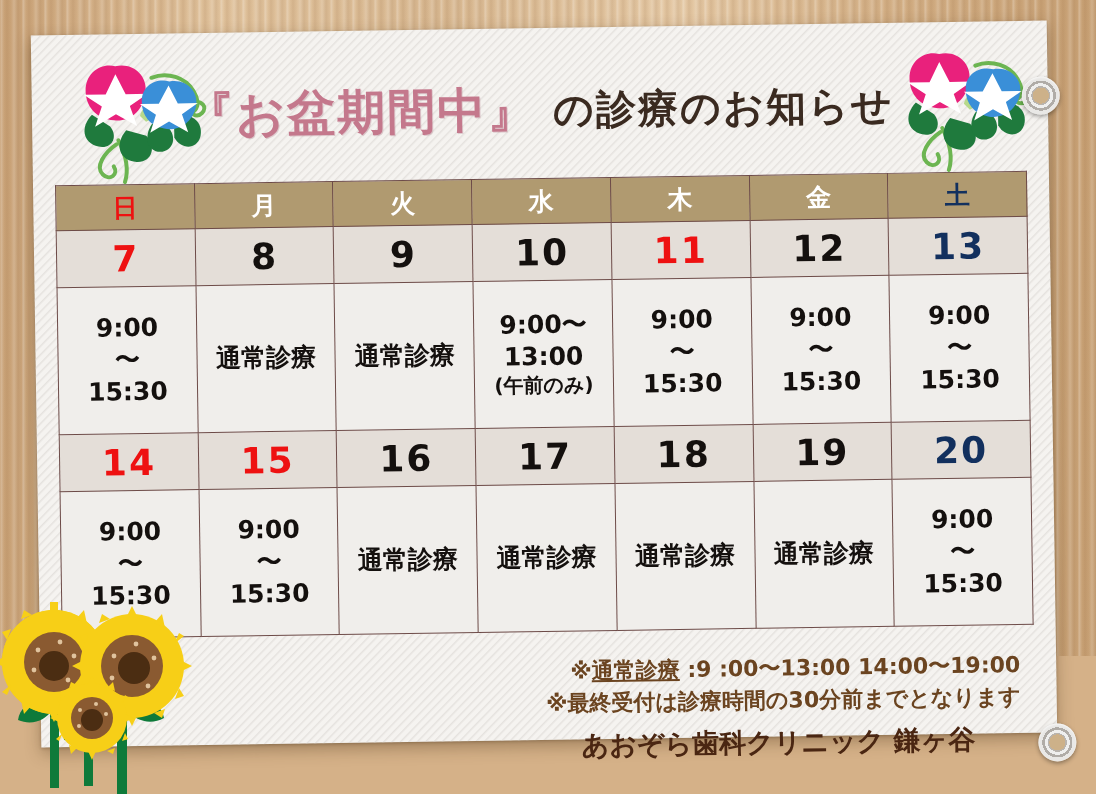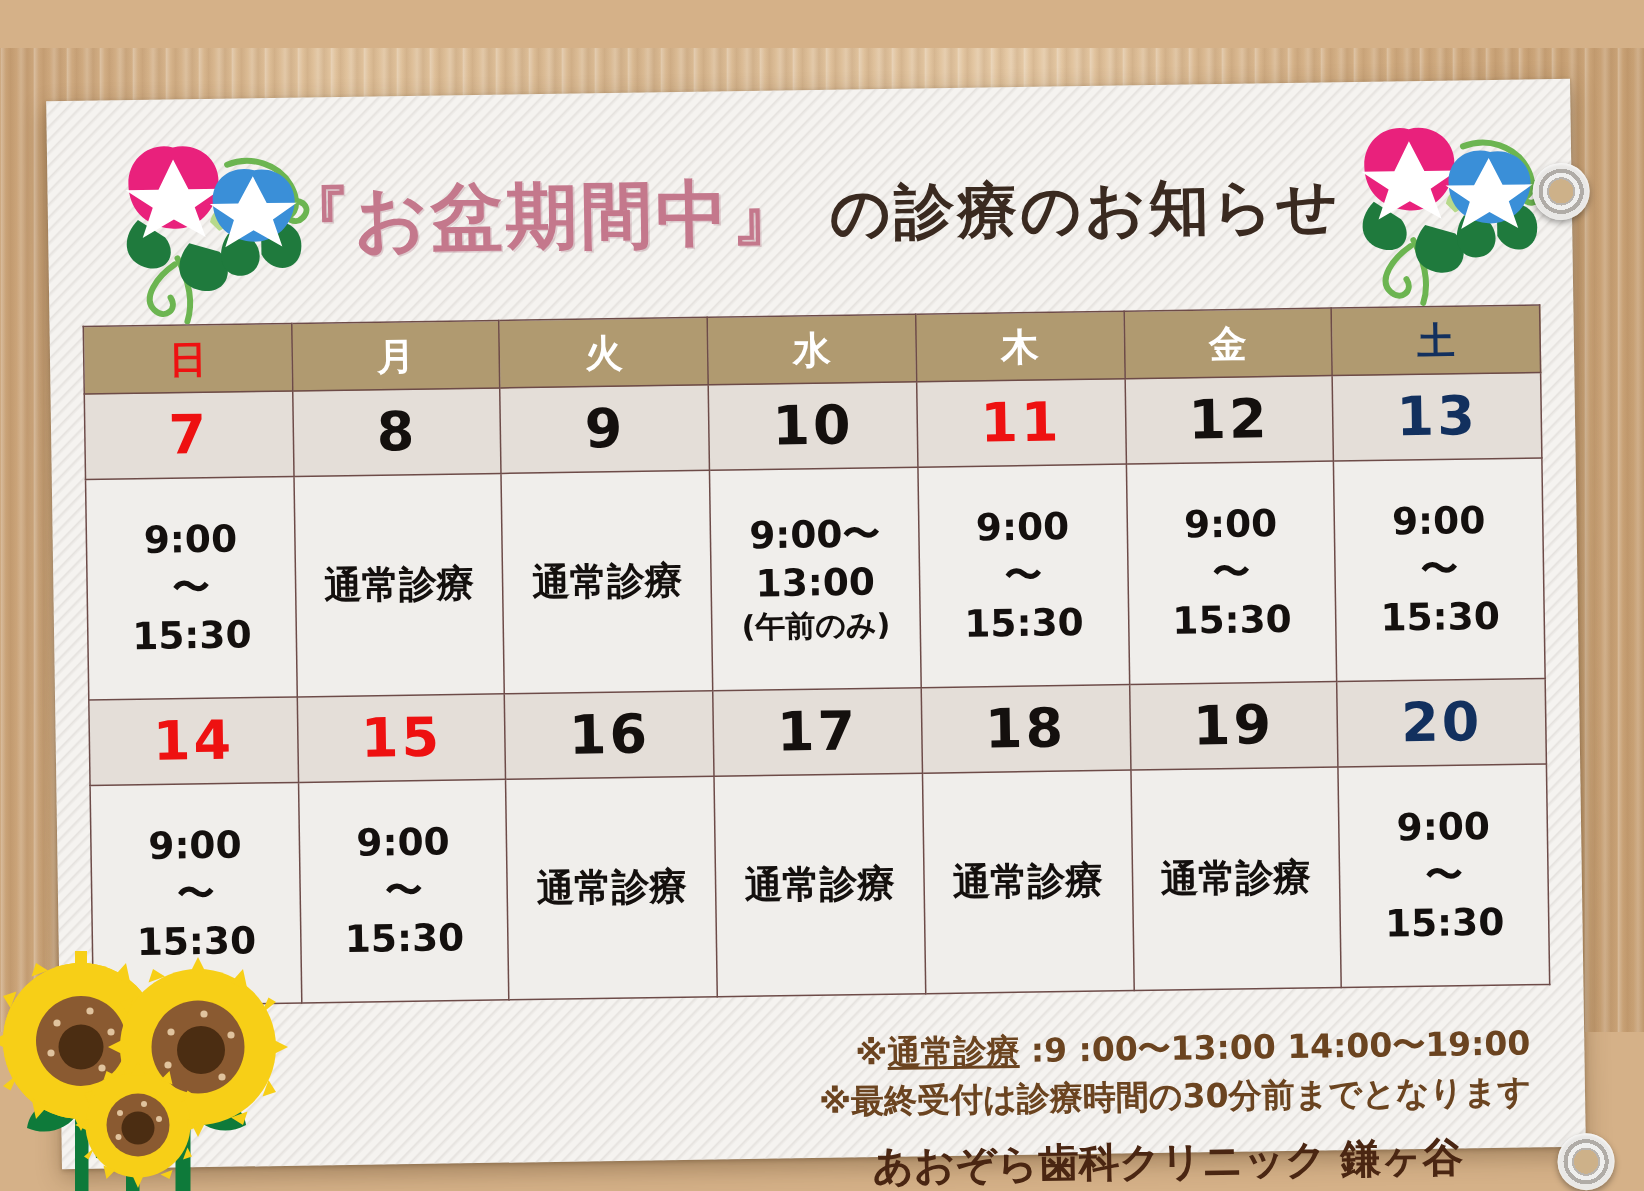--- a/index.html
+++ b/index.html
@@ -25,21 +25,20 @@
         rgba(255,255,255,0.00) 0px,
         rgba(255,255,255,0.22) 2px,
         rgba(255,255,255,0.00) 5px,
         rgba(150,105,62,0.13) 8px,
         rgba(255,255,255,0.00) 12px,
         rgba(255,255,255,0.18) 15px,
         rgba(120,80,44,0.10) 19px,
         rgba(255,255,255,0.00) 23px),
       linear-gradient(90deg, #caa276 0%, #e3c49e 18%, #d6b punkt 30%, #dcbd96 48%, #e6caa6 70%, #cda87f 100%);
     background-blend-mode: normal;
-    margin-top: 32px;
   }
   #stage::before{
     content:"";
     position:absolute; inset:0;
     background: linear-gradient(90deg, #c9a277 0%, #e0c29c 20%, #d8b891 40%, #e4c8a4 62%, #d2ae84 82%, #c7a074 100%);
     opacity:1;
     z-index:0;
   }
   #stage::after{
     content:"";

